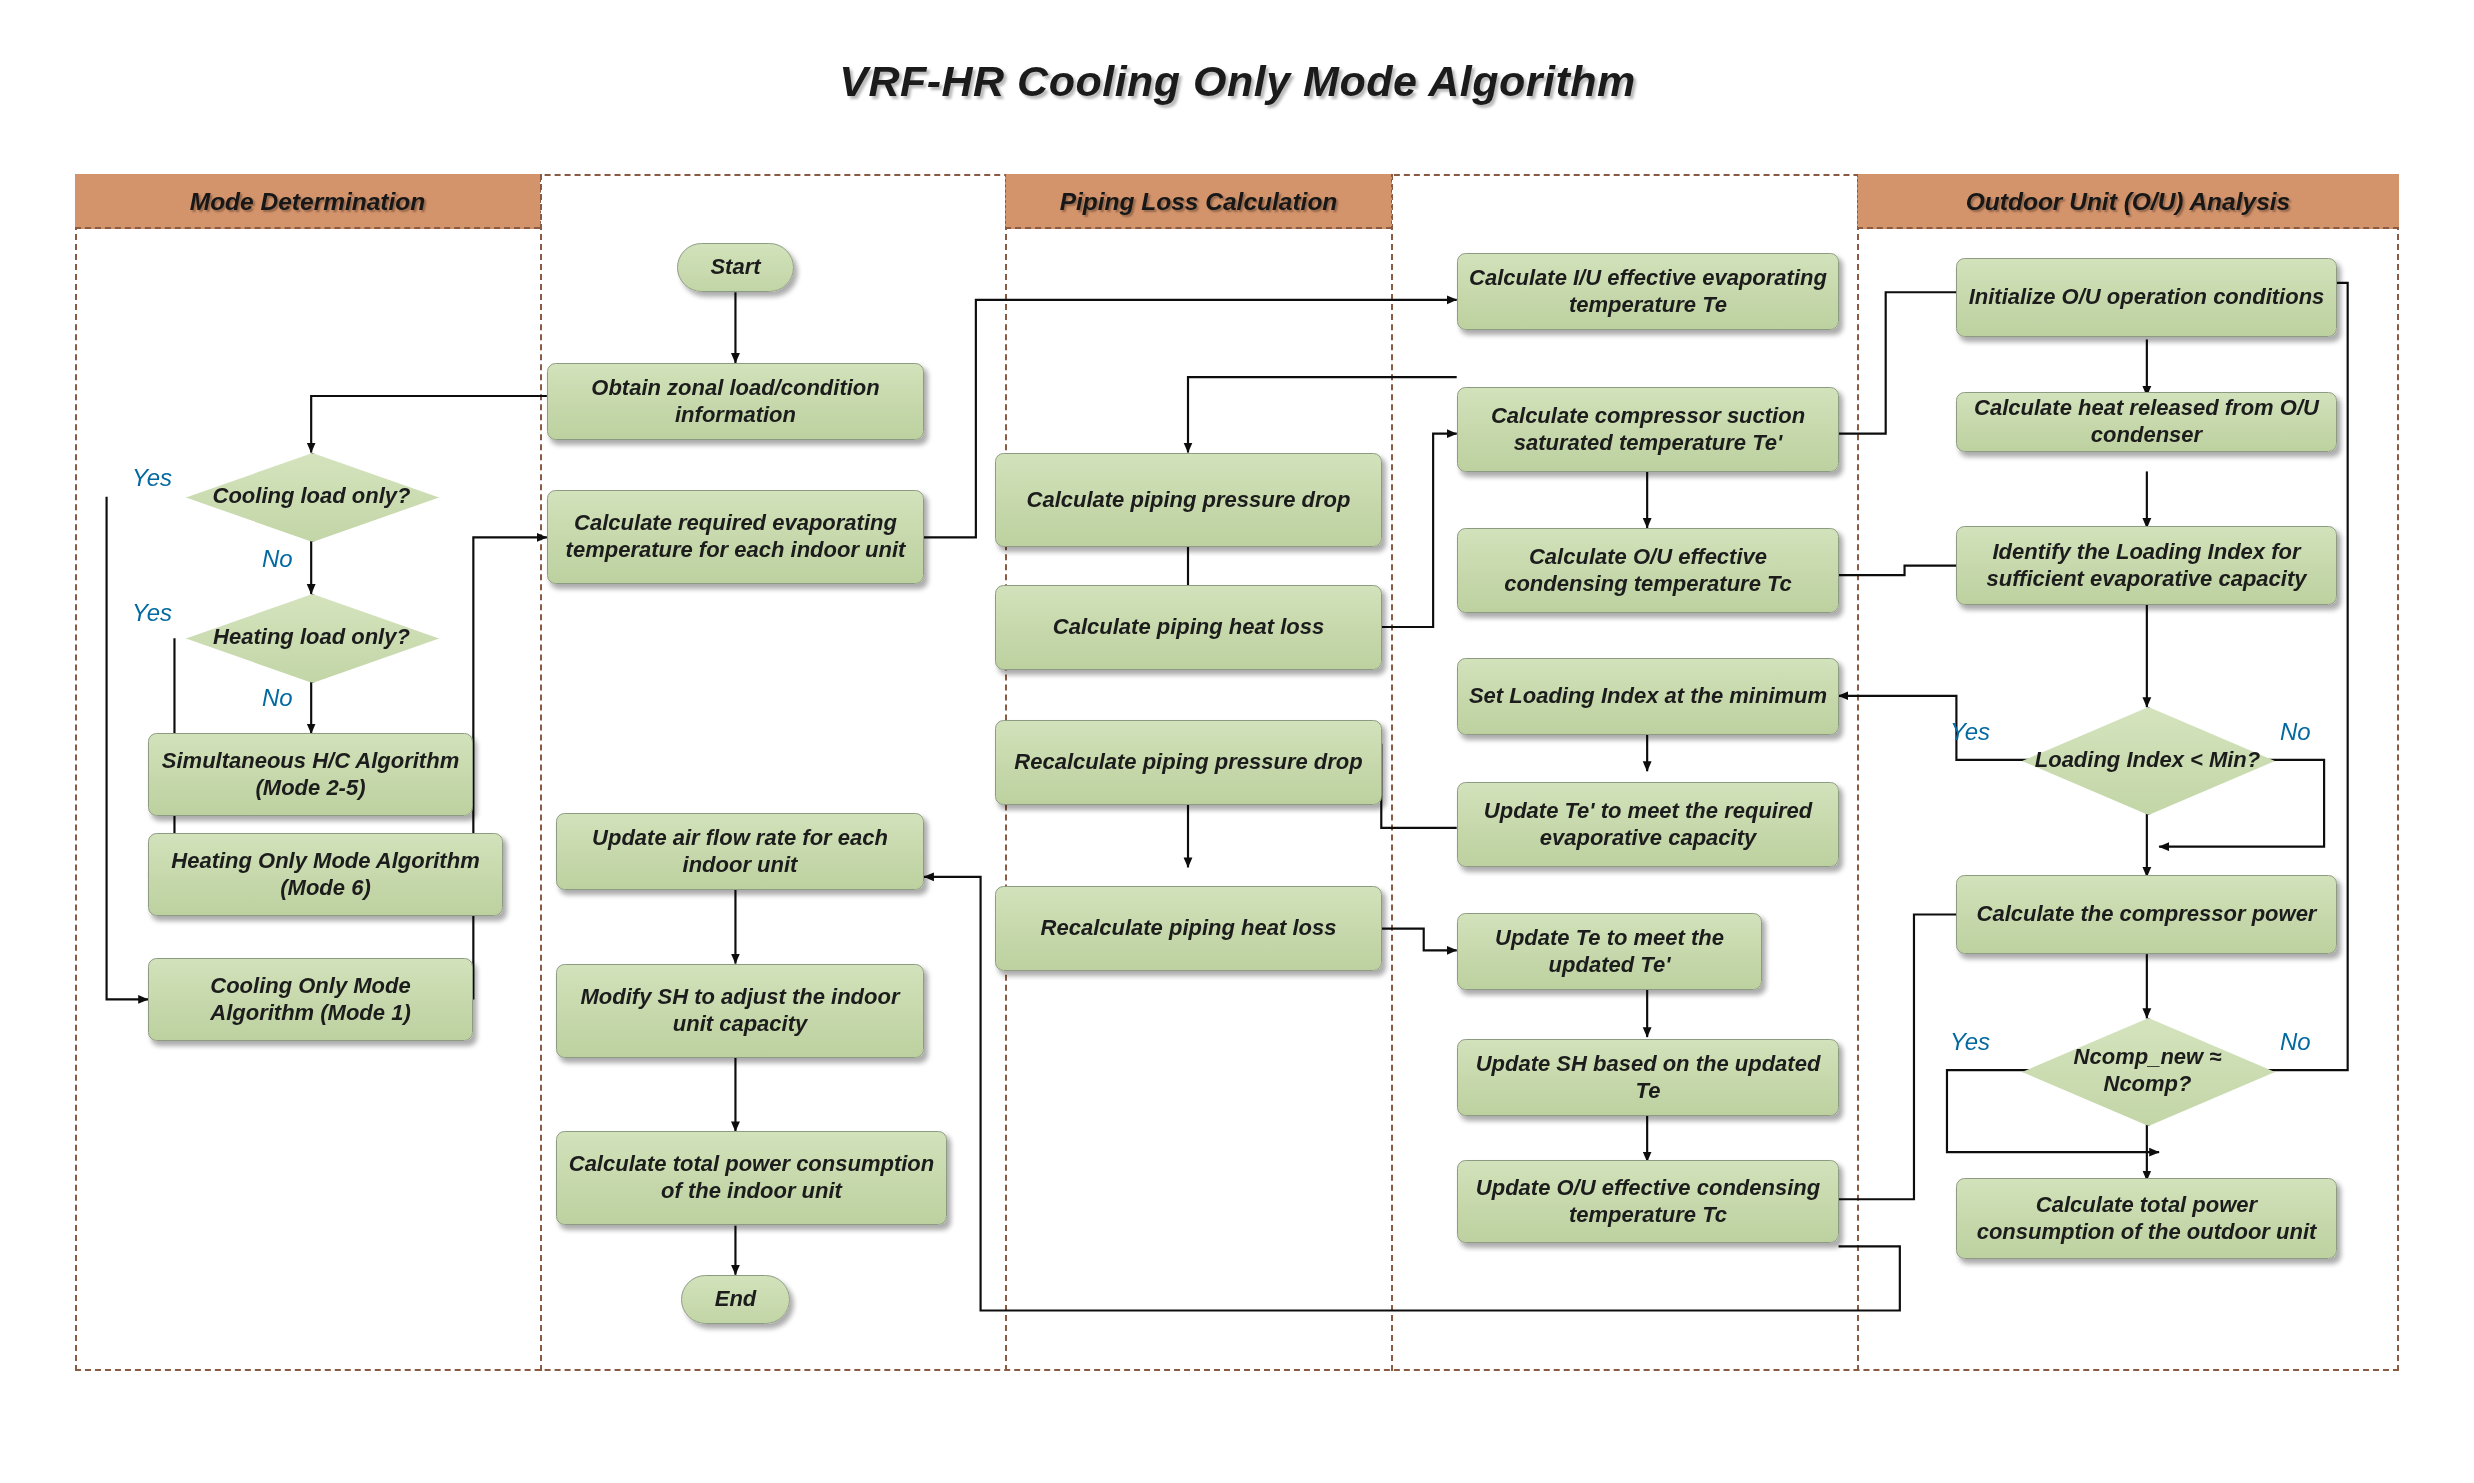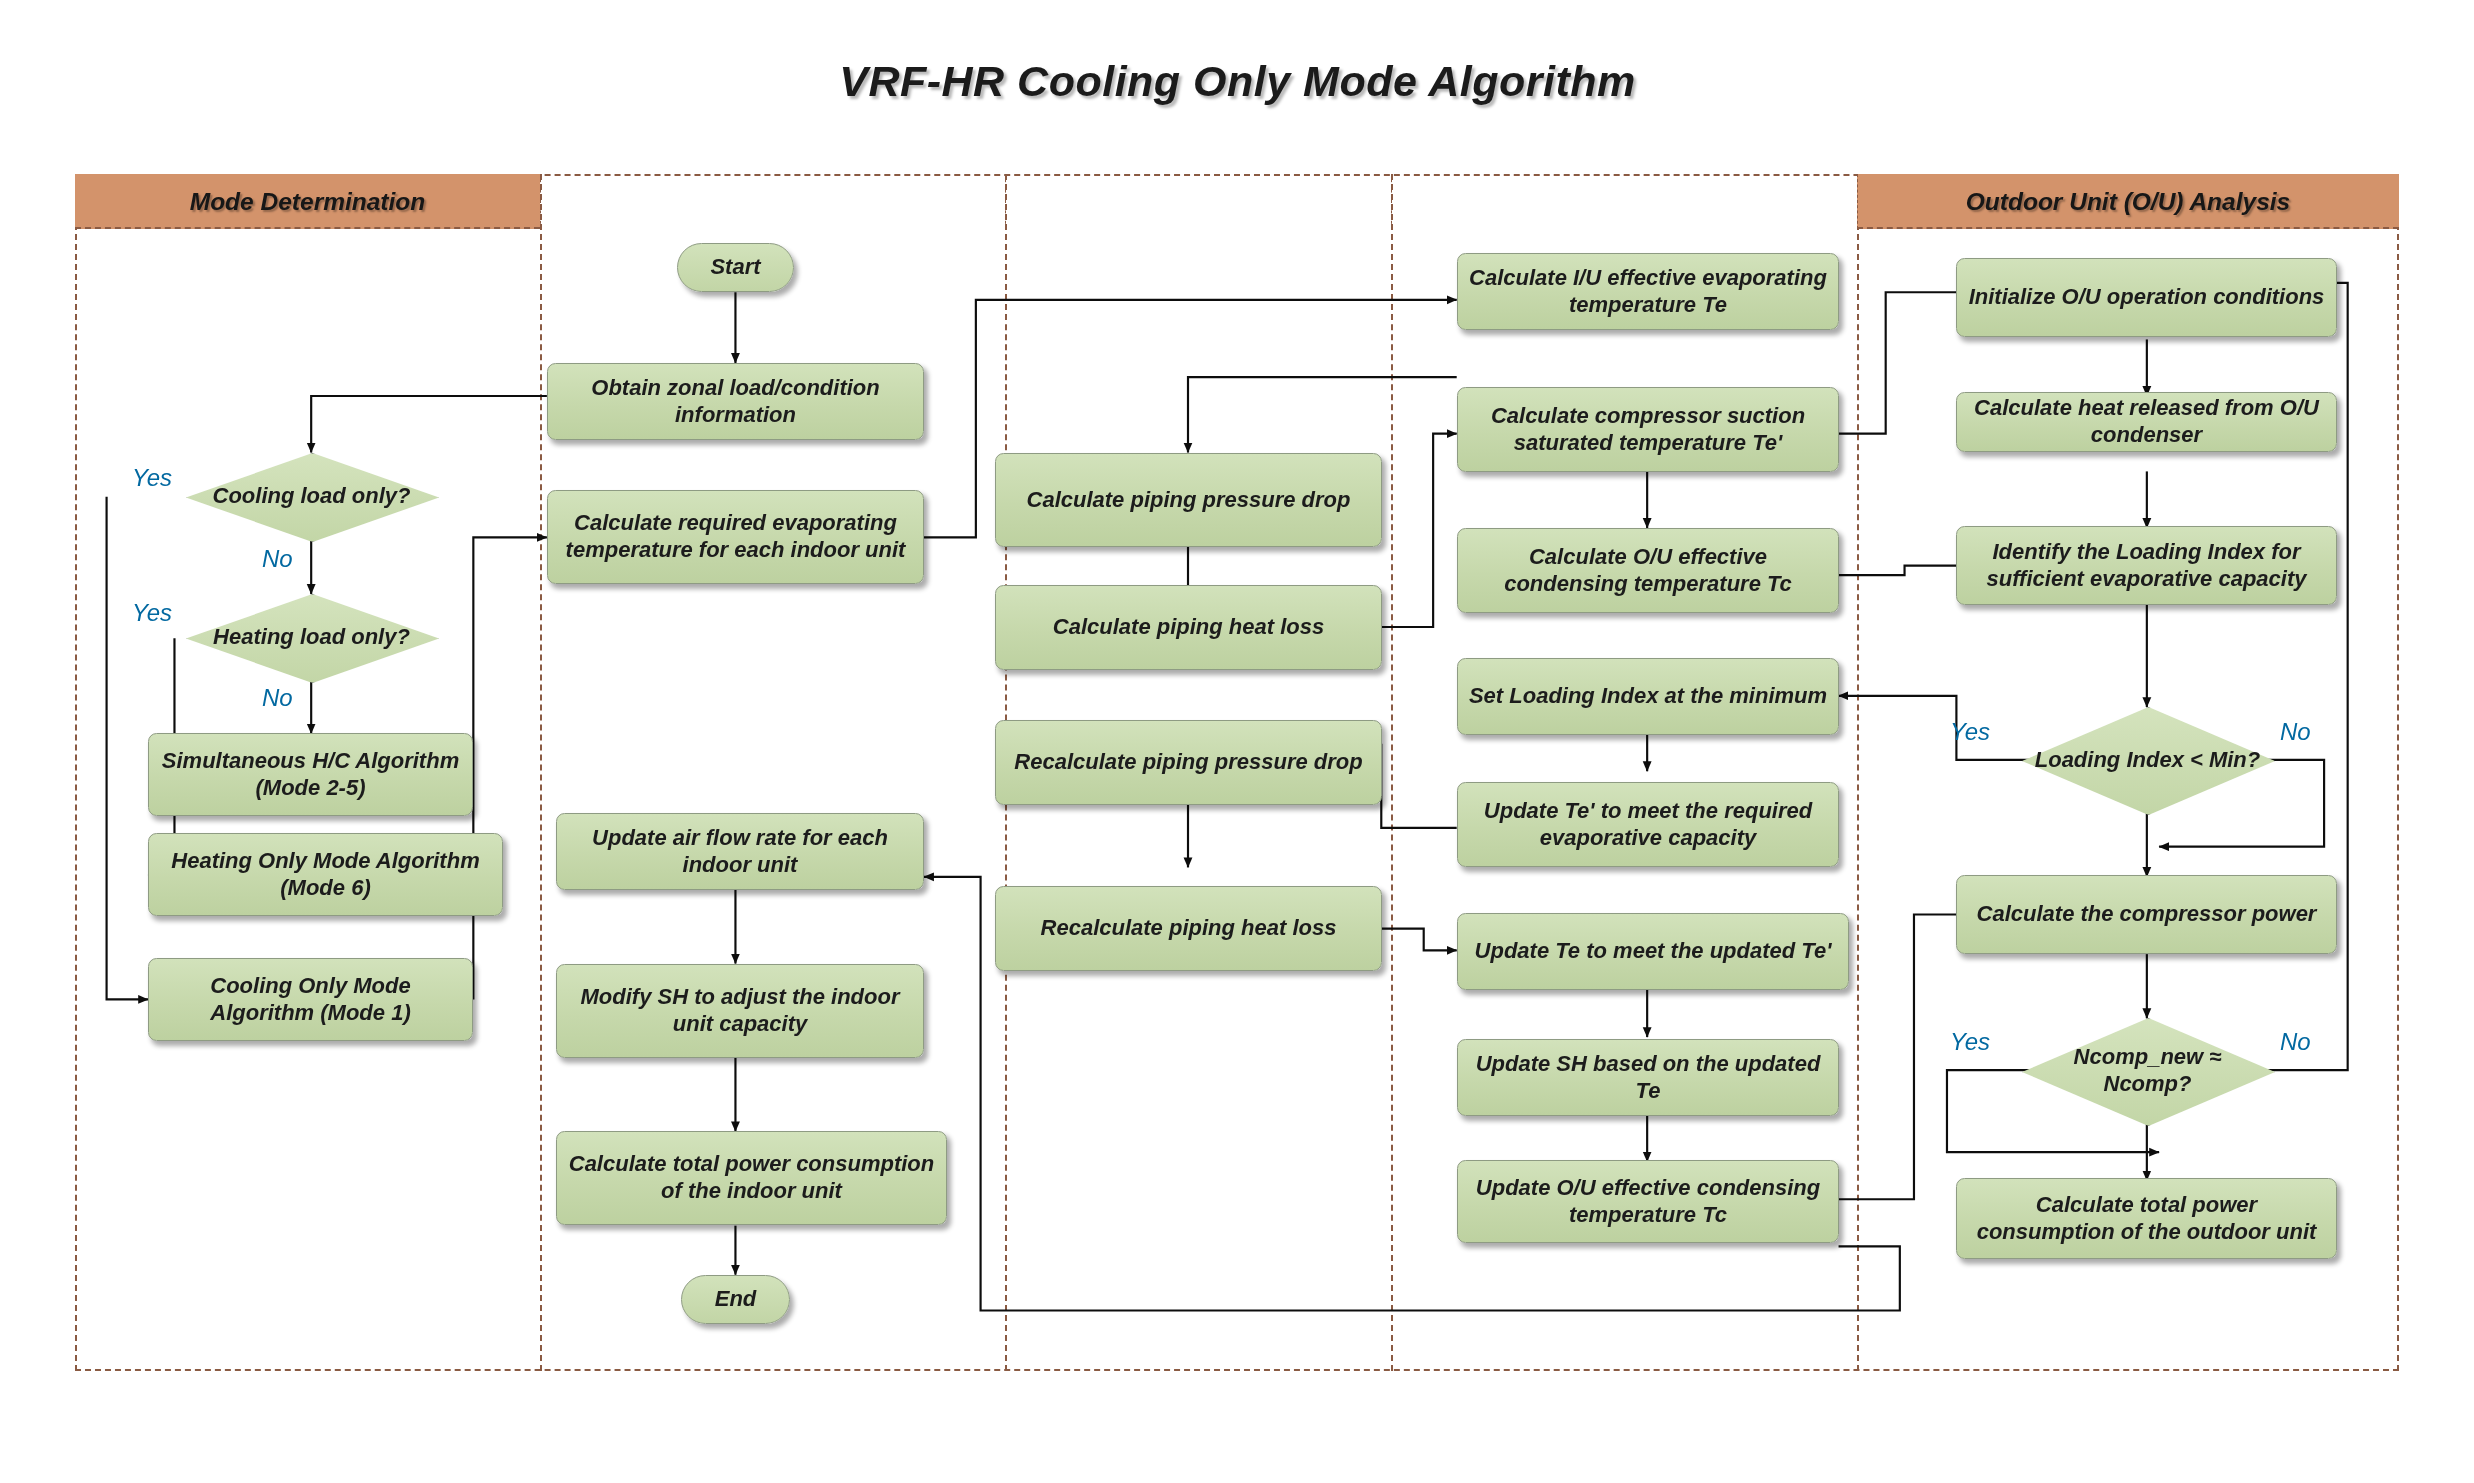--- a/index.html
+++ b/index.html
@@ -73,20 +73,21 @@
 
 <div id="lanes">
   <div id="lane-frame"></div>
 
   <div class="lane-div" style="left:465px;"></div>
   <div class="lane-div" style="left:930px;"></div>
   <div class="lane-div" style="left:1316px;"></div>
   <div class="lane-div" style="left:1782px;"></div>
 
   <div class="lane-hdr" style="left:0px;    width:465px;">Mode Determination</div>
+  <div class="lane-hdr" style="left:930px;  width:387px;">Piping Loss Calculation</div>
   <div class="lane-hdr" style="left:1782px; width:542px;">Outdoor Unit (O/U) Analysis</div>
 
   <div class="lane-hdr-sep" style="left:465px;"></div>
   <div class="lane-hdr-sep" style="left:930px;"></div>
   <div class="lane-hdr-sep" style="left:1316px;"></div>
   <div class="lane-hdr-sep" style="left:1782px;"></div>
 </div>
 
 <svg id="wires" viewBox="0 0 2625 1574">
   <defs>
@@ -187,21 +188,21 @@
 <div class="node proc" style="left:1457px; top:253px; width:382px; height:77px;">Calculate I/U effective evaporating temperature Te</div>
 
 <div class="node proc" style="left:1457px; top:387px; width:382px; height:85px;">Calculate compressor suction saturated temperature Te'</div>
 
 <div class="node proc" style="left:1457px; top:528px; width:382px; height:85px;">Calculate O/U effective condensing temperature Tc</div>
 
 <div class="node proc" style="left:1457px; top:658px; width:382px; height:77px;">Set Loading Index at the minimum</div>
 
 <div class="node proc" style="left:1457px; top:782px; width:382px; height:85px;">Update Te' to meet the required evaporative capacity</div>
 
-<div class="node proc" style="left:1457px; top:913px; width:392px; height:77px;font-style:italic;">Update Te to meet the updated Te'</div>
+<div class="node proc" style="left:1457px; top:913px; width:305px; height:77px;font-style:italic;">Update Te to meet the updated Te'</div>
 
 <div class="node proc" style="left:1457px; top:1039px; width:382px; height:77px;">Update SH based on the updated Te</div>
 
 <div class="node proc" style="left:1457px; top:1160px; width:382px; height:83px;">Update O/U effective condensing temperature Tc</div>
 
 <div class="node proc" style="left:1956px; top:258px; width:381px; height:79px;">Initialize O/U operation conditions</div>
 
 <div class="node proc" style="left:1956px; top:392px; width:381px; height:60px;">Calculate heat released from O/U condenser</div>
 
 <div class="node proc" style="left:1956px; top:526px; width:381px; height:79px;">Identify the Loading Index for sufficient evaporative capacity</div>

